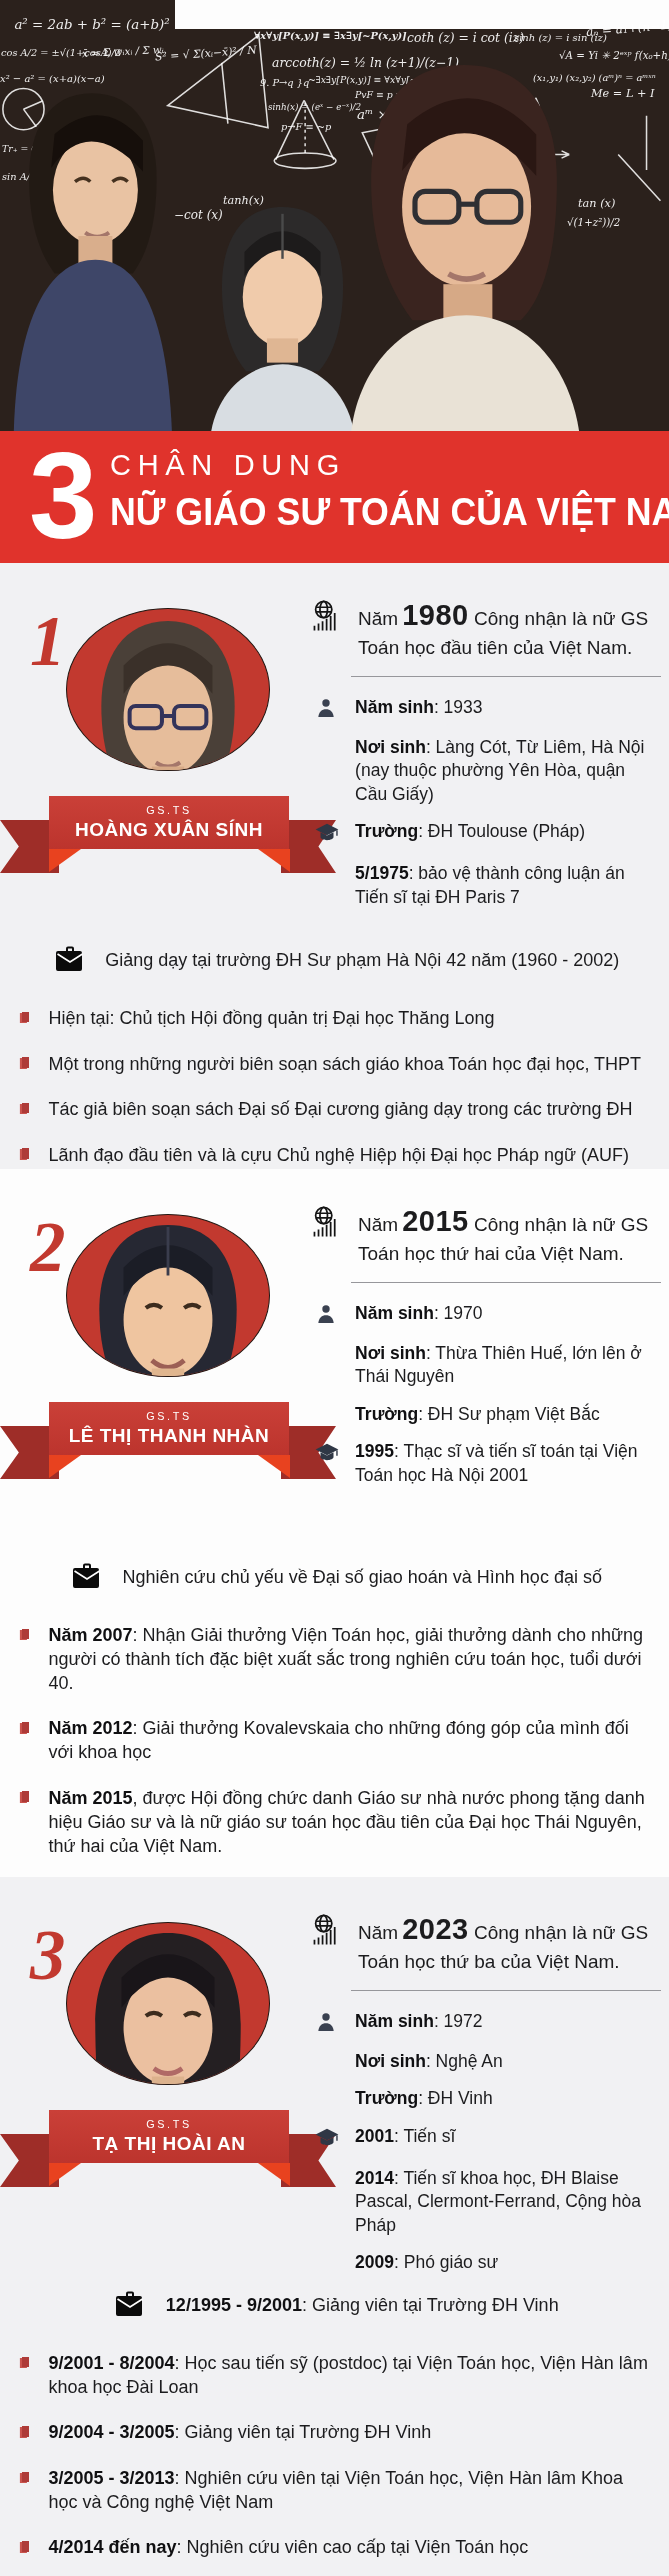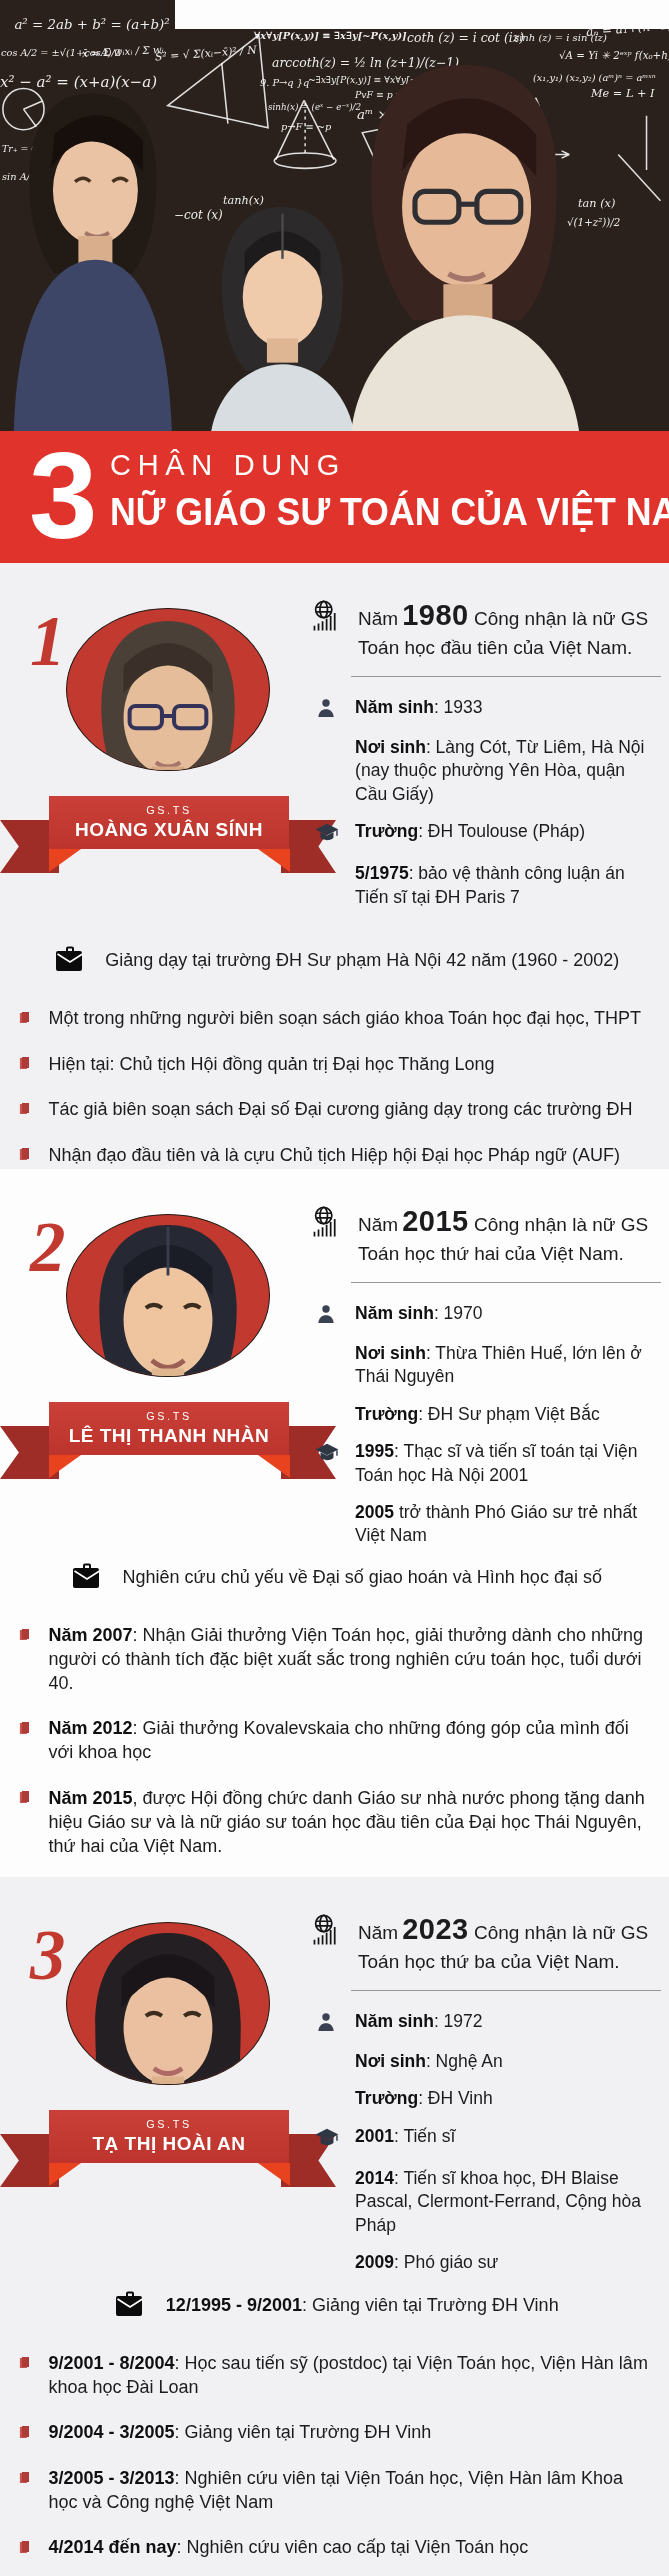--- a/index.html
+++ b/index.html
@@ -73,21 +73,21 @@
         <span class="formula" style="left: 14.4px; top: 16.5px; font-size: 13.4px;">a² = 2ab + b² = (a+b)²</span>
         <span class="formula" style="left: 82px; top: 45px; font-size: 10.3px; transform: rotate(-3deg);">x̄ = Σ wᵢxᵢ / Σ wᵢ</span>
         <span class="formula" style="left: 155px; top: 47px; font-size: 10.8px; transform: rotate(-4deg);">S² = √ Σ(xᵢ−x̄)² / N</span>
         <span class="formula" style="left: 254px; top: 30px; font-size: 9.8px; font-weight: bold;">∀x∀y[P(x,y)] ≡ ∃x∃y[~P(x,y)]</span>
         <span class="formula" style="left: 407px; top: 30px; font-size: 12.4px;">coth (z) = i cot (iz)</span>
         <span class="formula" style="left: 504px; top: 32px; font-size: 10px; padding-left: 10px;">sinh (z) = i sin (iz)</span>
         <span class="formula" style="left: 586px; top: 20.6px; font-size: 12px; transform: rotate(-5deg);">aₙ = a₁+(n−1)d</span>
         <span class="formula" style="left: 1px; top: 47px; font-size: 9.8px;">cos A/2 = ±√(1+cosA)/2</span>
         <span class="formula" style="left: 272px; top: 55px; font-size: 12.4px;">arccoth(z) = ½ ln (z+1)/(z−1)</span>
         <span class="formula" style="left: 559px; top: 49px; font-size: 10.3px;">√A = Yi ✳ 2ᵉˣᵖ  f(x₀+h)−f(x₀)</span>
-        <span class="formula" style="left: 0px; top: 73px; font-size: 15px;">x² − a² = (x+a)(x−a)</span>
+        <span class="formula" style="left: 0px; top: 73px; font-size: 10px;">x² − a² = (x+a)(x−a)</span>
         <span class="formula" style="left: 260px; top: 77px; font-size: 9.8px;">9. P→q }q</span>
         <span class="formula" style="left: 308px; top: 74px; font-size: 9.3px;">~∃x∃y[P(x,y)] ≡ ∀x∀y[~P(x,y)]</span>
         <span class="formula" style="left: 533px; top: 72px; font-size: 9.8px;">(x₁,y₁)  (x₂,y₂)  (aᵐ)ⁿ = aᵐˣⁿ</span>
         <span class="formula" style="left: 591px; top: 87px; font-size: 11.3px;">Me = L + I</span>
         <span class="formula" style="left: 268px; top: 102px; font-size: 8.8px;">sinh(x) = (eˣ − e⁻ˣ)/2</span>
         <span class="formula" style="left: 355px; top: 89px; font-size: 9.3px;">PvF ≡ p    pvT ≡ T</span>
         <span class="formula" style="left: 357px; top: 107px; font-size: 13.4px;">aᵐ × aⁿ = aᵐ⁺ⁿ</span>
         <span class="formula" style="left: 281px; top: 121px; font-size: 9.8px;">p→F ≡ ~p</span>
         <span class="formula" style="left: 2.1px; top: 143px; font-size: 9.3px;">Tr₊ = Cₙ,ₙ</span>
         <span class="formula" style="left: 2.1px; top: 171px; font-size: 9.8px;">sin A/2</span>
@@ -227,24 +227,24 @@
       <div class="lead">
         <span class="icon-brief">
           <svg viewBox="0 0 64 64" width="32" height="32">
               <path d="M24 14 V9 a4 4 0 0 1 4-4 h8 a4 4 0 0 1 4 4 v5 h12 a4 4 0 0 1 4 4 v32 a4 4 0 0 1-4 4 H8 a4 4 0 0 1-4-4 V18 a4 4 0 0 1 4-4 z M28 9 v5 h8 V9 Z" fill="#0b0b0b"></path>
               <path d="M7 20 l25 16 25-16" stroke="#fff" stroke-width="3.4" fill="none"></path>
             </svg>
         </span>
         <div class="lead-text"><strong></strong><span></span><span>Giảng dạy tại trường ĐH Sư phạm Hà Nội 42 năm (1960 - 2002)</span></div>
       </div>
       <ul class="bullets">
+          <li>Hiện tại: Chủ tịch Hội đồng quản trị Đại học Thăng Long</li>
           <li>Một trong những người biên soạn sách giáo khoa Toán học đại học, THPT</li>
-          <li>Hiện tại: Chủ tịch Hội đồng quản trị Đại học Thăng Long</li>
           <li>Tác giả biên soạn sách Đại số Đại cương giảng dạy trong các trường ĐH</li>
-          <li>Nhận đạo đầu tiên và là cựu Chủ tịch Hiệp hội Đại học Pháp ngữ (AUF)</li>
+          <li>Lãnh đạo đầu tiên và là cựu Chủ nghệ Hiệp hội Đại học Pháp ngữ (AUF)</li>
         </ul>
     </div>
   </section>
 
   <section class="profile" style="height:708px;background:#FDFDFD;">
     <div class="pnum">2</div>
     <div class="pcircle">
       <svg viewBox="0 0 100 140" preserveAspectRatio="xMidYMin slice">
         <path d="M50 5 C27 5 16 23 16 47 C16 72 24 86 30 93 L70 93 C76 86 84 72 84 47 C84 23 73 5 50 5Z" fill="#262833"></path>
         <ellipse cx="50" cy="52" rx="22" ry="28" fill="#EFC5A0"></ellipse>
@@ -302,21 +302,20 @@
           <div class="fact">
             <span class="fgut"><svg viewBox="0 0 24 24" width="26" height="26">
                 <path d="M12 3.5 22.5 8.8 12 14.1 1.5 8.8z" fill="#2F3745"></path>
                 <path d="M6 11.2v4.6c0 1.6 2.8 2.9 6 2.9s6-1.3 6-2.9v-4.6l-6 3z" fill="#2F3745"></path>
                 <path d="M21.2 9.4v5.2" stroke="#2F3745" stroke-width="1.3" fill="none"></path>
               </svg></span>
             <div class="ftext"><strong>1995</strong>: Thạc sĩ và tiến sĩ toán tại Viện Toán học Hà Nội 2001</div>
           </div>
           <div class="fact">
             <span class="fgut"></span>
-            <div class="ftext"><strong>2005</strong> trở thành Phó Giáo sư trẻ nhất Việt Nam</div>
           </div>
         </div>
     </div>
     <div class="career" style="top:392px;">
       <div class="lead">
         <span class="icon-brief">
           <svg viewBox="0 0 64 64" width="32" height="32">
               <path d="M24 14 V9 a4 4 0 0 1 4-4 h8 a4 4 0 0 1 4 4 v5 h12 a4 4 0 0 1 4 4 v32 a4 4 0 0 1-4 4 H8 a4 4 0 0 1-4-4 V18 a4 4 0 0 1 4-4 z M28 9 v5 h8 V9 Z" fill="#0b0b0b"></path>
               <path d="M7 20 l25 16 25-16" stroke="#fff" stroke-width="3.4" fill="none"></path>
             </svg>

